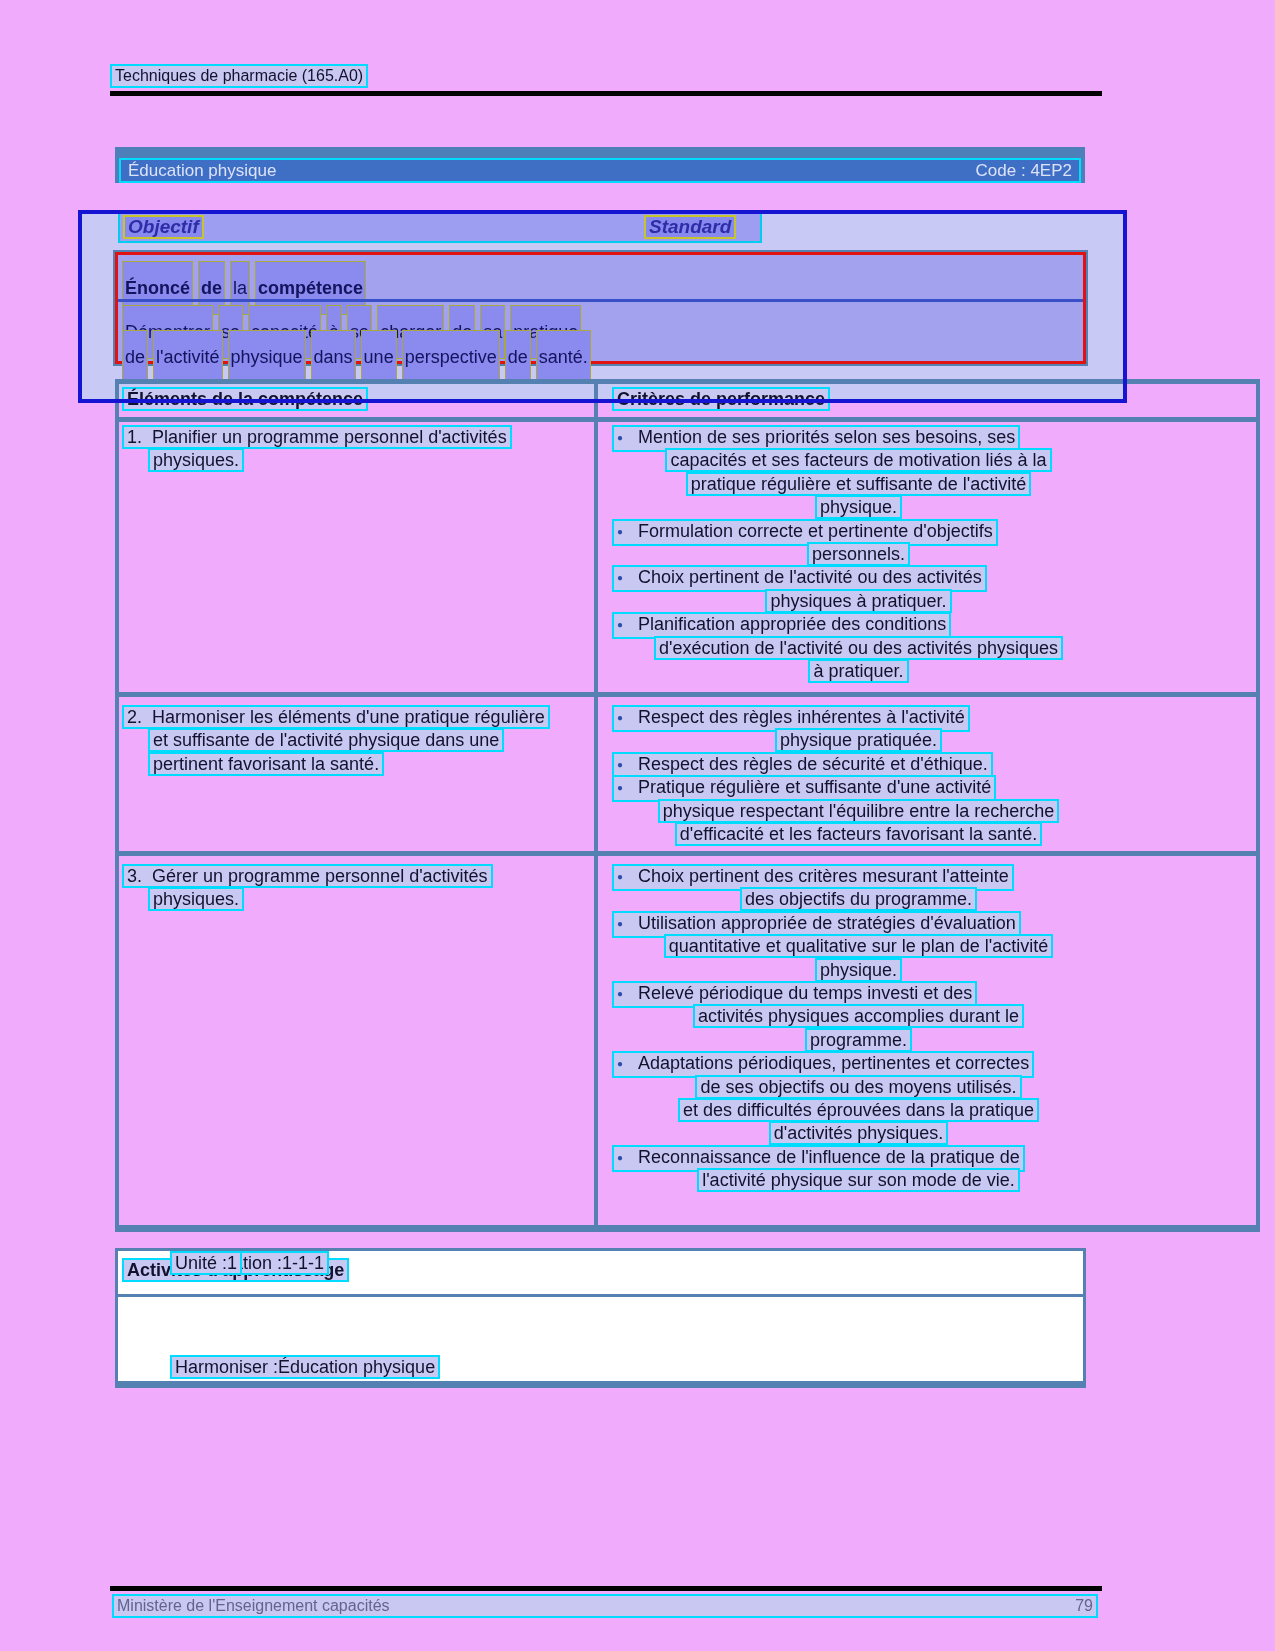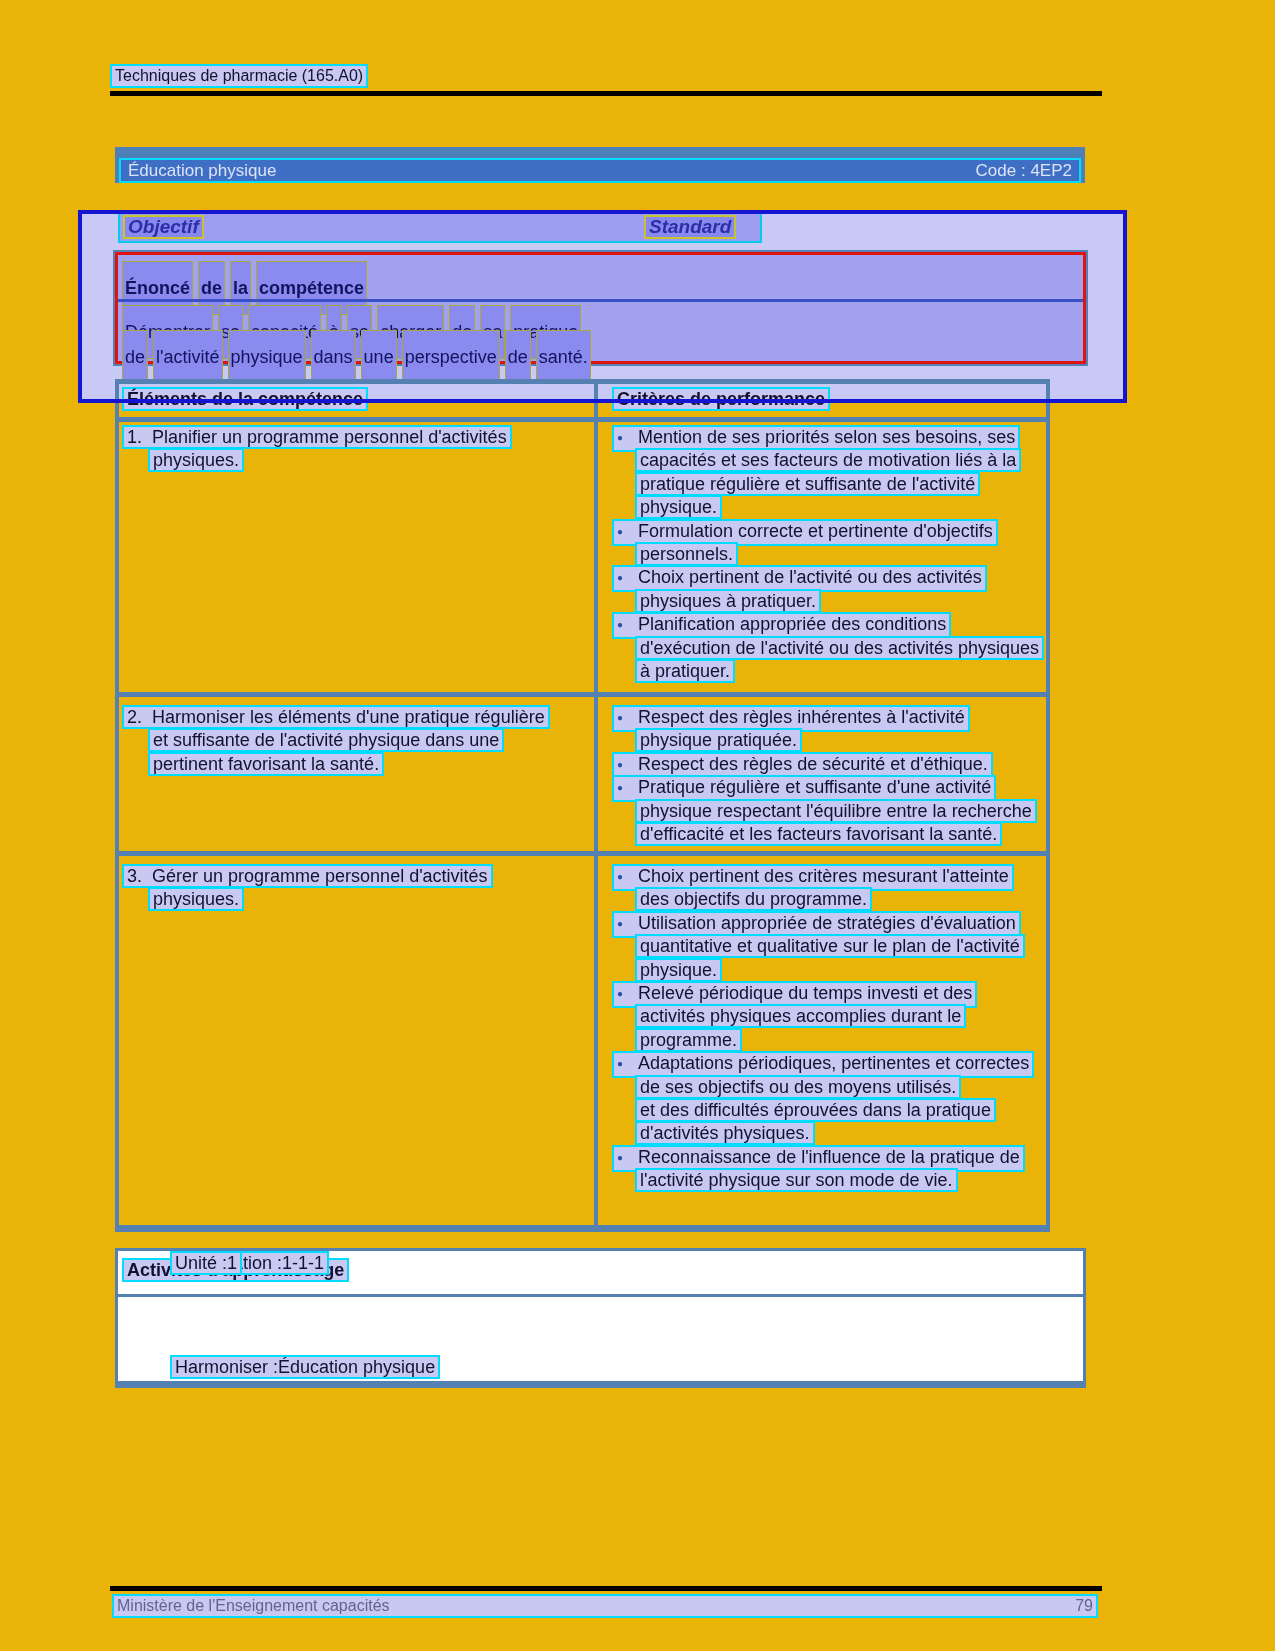--- a/index.html
+++ b/index.html
@@ -1,16 +1,16 @@
 <!DOCTYPE html>
 <html><head>
 <meta charset="utf-8">
 <style>
   html,body{margin:0;padding:0;background:#ffffff;}
-  .page{position:relative;width:1275px;height:1651px;background:#eab308;overflow:hidden;
+  .page{position:relative;width:1275px;height:1651px;background:#f0abfc;overflow:hidden;
         font-family:"Liberation Sans",sans-serif;color:#14142e;}
 
   
   .hl{display:inline-block;background:#c8c8f2;border:2px solid #00dcff;padding:0 3px;
       color:#12122e;white-space:pre;line-height:20px;}
 
   
   .wb{display:inline-block;background:#8a8aef;border:1px solid #a8a83f;padding:16px 2px;
       margin-right:5px;color:#13135e;line-height:20px;white-space:pre;}
 
@@ -42,34 +42,34 @@
 
   
   .red-box{left:115px;top:252px;width:971px;height:112px;background:#a2a2ee;
       border:3px solid #e01212;box-shadow:0 0 0 2px #5481b2;box-sizing:border-box;z-index:6;}
   .red-box .title-line{position:absolute;left:4px;top:6px;font-weight:bold;font-size:18px;}
   .red-box .divider{position:absolute;left:0;top:44px;width:100%;height:3px;background:#3a50c8;}
   .red-box .l1{position:absolute;left:4px;top:50px;font-size:18px;}
   .red-box .l2{position:absolute;left:4px;top:75px;font-size:18px;}
 
   
-  .comp-table{left:115px;top:379px;width:935px;height:853px;box-sizing:border-box;
+  .comp-table{left:115px;top:379px;width:1145px;height:853px;box-sizing:border-box;
       border-style:solid;border-color:#5481b2;border-width:5px 4px 7px 4px;z-index:10;
       background:transparent;font-size:18px;}
   .comp-table .vdiv{position:absolute;left:475px;top:0;height:100%;width:4px;background:#5481b2;}
   .comp-table .hdr-sep{position:absolute;left:0;top:33px;width:100%;height:5px;background:#5481b2;}
   .comp-table .row-sep{position:absolute;left:0;width:100%;height:5px;background:#5481b2;}
   .hdr-left{position:absolute;left:3px;top:3px;font-weight:bold;}
   .hdr-right{position:absolute;left:493px;top:3px;font-weight:bold;}
   .trow{position:absolute;left:0;width:100%;}
   .cell-left{position:absolute;left:3px;top:0;width:472px;}
   .cell-right{position:absolute;left:493px;top:0;width:470px;}
   .tline{height:23.4px;white-space:nowrap;}
   .tline.cont{margin-left:26px;}
-  .tline.ccont{margin-left:23px;}
+  .tline.ccont{margin-left:23px;text-align:center;}
   .bullet{font-size:10px;color:#2b4fa8;position:relative;top:-2px;}
 
   
   .act-box{left:115px;top:1248px;width:971px;height:140px;box-sizing:border-box;background:#ffffff;
       border-style:solid;border-color:#5481b2;border-width:3px 3px 7px 3px;font-size:18px;}
   .act-box .act-title{position:absolute;left:4px;top:7px;font-weight:bold;}
   .act-box .divider{position:absolute;left:0;top:43px;width:100%;height:3px;background:#5481b2;}
   .act-field{position:absolute;left:4px;margin-left:48px;}
   .act-field .flabel{display:inline-block;}
   .act-field:nth-of-type(1){top:50px;}
@@ -101,21 +101,21 @@
   </div>
 
   <div class="abs anno-fill"></div>
 
   <div class="abs obj-row">
     <span class="obj-word objectif">Objectif</span>
     <span class="obj-word standard">Standard</span>
   </div>
 
   <div class="abs red-box">
-    <div class="title-line" id="enonce-title"><span class="wb" style="font-weight: bold;">Énoncé</span><span class="wb" style="font-weight: bold;">de</span><span class="wb" style="font-weight: bold;">la</span><span class="wb" style="font-weight: bold;">compétence</span></div>
+    <div class="title-line" id="enonce-title"><span class="wb" style="font-weight: bold;">Énoncé</span><span class="wb" style="font-weight: bold;">de</span><span class="wb" style="font-weight: normal;">la</span><span class="wb" style="font-weight: bold;">compétence</span></div>
     <div class="divider"></div>
     <div class="l1" id="enonce-l1"><span class="wb">Démontrer</span><span class="wb">sa</span><span class="wb">capacité</span><span class="wb">à</span><span class="wb">se</span><span class="wb">charger</span><span class="wb">de</span><span class="wb">sa</span><span class="wb">pratique</span></div>
     <div class="l2" id="enonce-l2"><span class="wb">de</span><span class="wb">l'activité</span><span class="wb">physique</span><span class="wb">dans</span><span class="wb">une</span><span class="wb">perspective</span><span class="wb">de</span><span class="wb">santé.</span></div>
   </div>
 
   <div class="abs comp-table">
     <div class="vdiv"></div>
     <div class="hdr-left">
       <span class="hl">Éléments de la compétence</span>
     </div>

